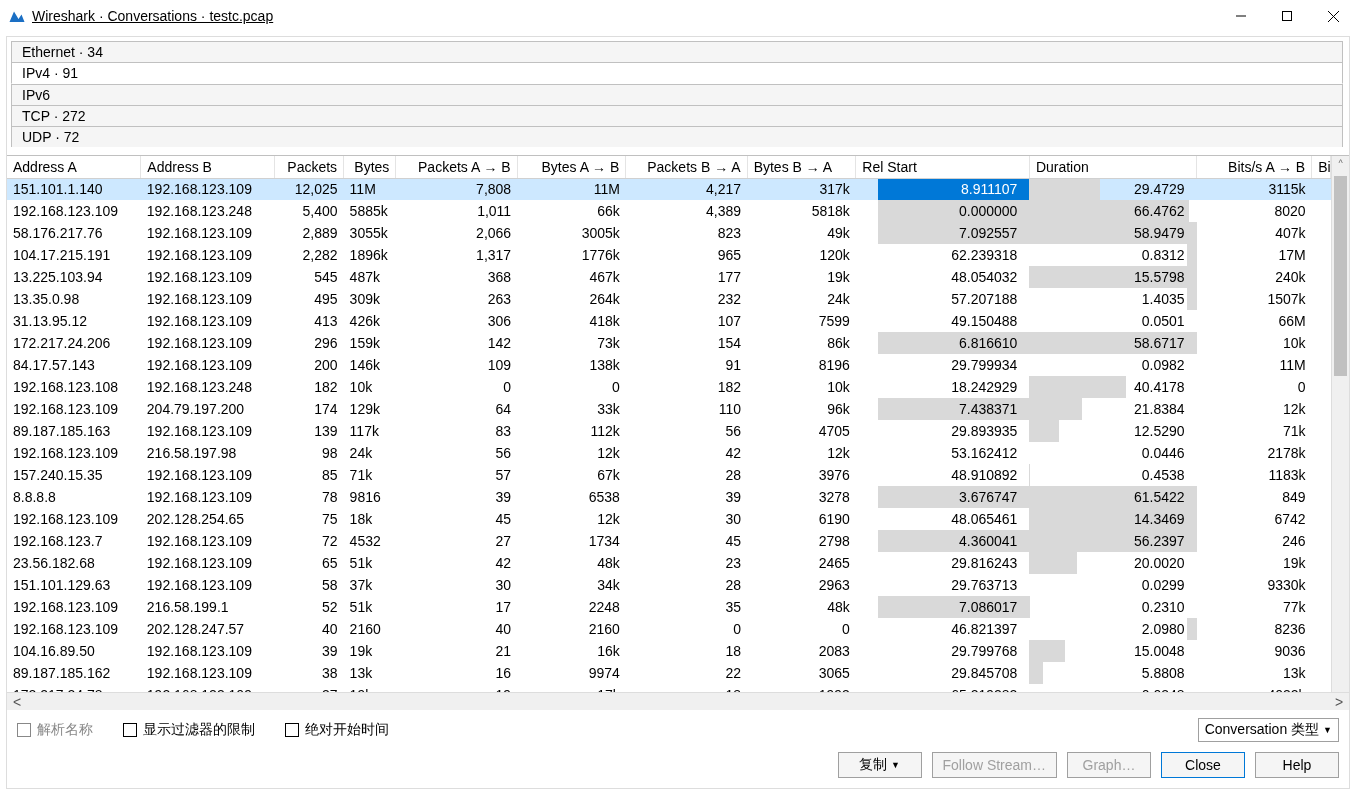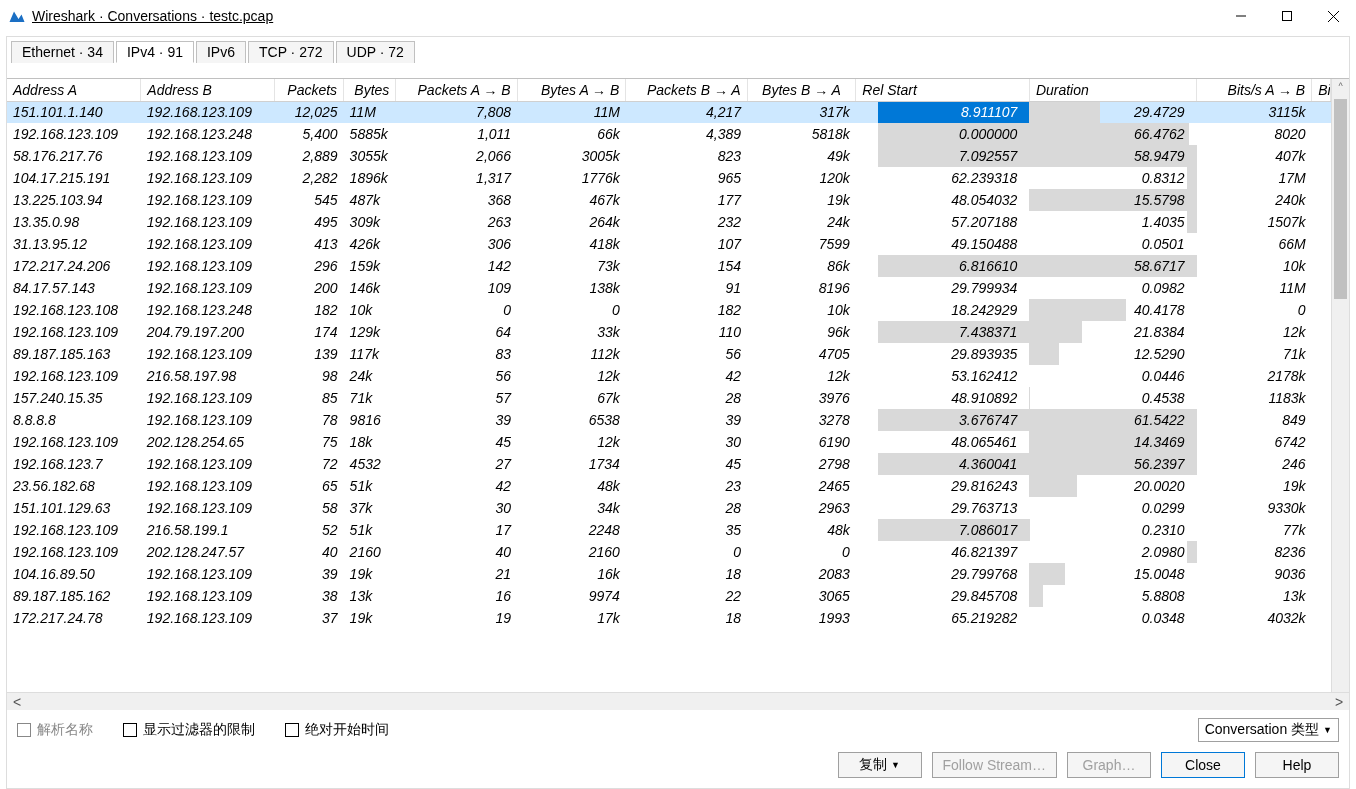--- a/index.html
+++ b/index.html
@@ -3,26 +3,26 @@
 <meta charset="utf-8">
 <style>
 * { margin:0; padding:0; box-sizing:border-box; font-family:"Segoe UI","Microsoft YaHei",Tahoma,sans-serif; font-size:14px; }
 body { background:#fff; width:1356px; height:789px; overflow:hidden; display:flex; flex-direction:column; }
 .titlebar { height:32px; display:flex; align-items:center; padding-left:8px; background:#fff; }
 .titlebar .icon { width:18px; height:18px; margin-right:6px; }
 .titlebar .title { flex:1; font-size:14px;text-decoration:underline; }
 .titlebar .sysbtns { display:flex; height:100%; }
 .titlebar .sysbtn { width:46px; height:100%; display:flex; align-items:center; justify-content:center; color:#000; }
 .content { flex:1; border:1px solid #ddd; margin:4px 6px 0 6px; display:flex; flex-direction:column; overflow:hidden; }
-.tabs { display:flex; padding:4px 4px 16px 4px; }
+.tabs { display:flex; padding:4px 4px 9px 4px;flex-direction:column; }
 .tab { border:1px solid #c0c0c0; border-bottom:none; padding:2px 10px; margin-right:2px; background:#f5f5f5; cursor:pointer; }
 .tab.active { background:#fff; border-bottom:1px solid #fff; position:relative; z-index:2; }
 .tabbar-line { border-top:1px solid #c0c0c0; margin-top:-1px; }
 .gridwrap { flex:1; overflow:hidden; position:relative; display:flex; }
-.grid { flex:1; overflow:hidden;font-style:italic; }
+.grid { flex:1; overflow:hidden; }
 table { border-collapse:collapse; width:100%; table-layout:fixed; }
 th,td { padding:1px 6px 1px 6px; white-space:nowrap; overflow:hidden; text-overflow:clip; height:22px; font-size:14px; }
 th { text-align:left; font-weight:400; border-bottom:1px solid #d0d0d0; border-right:1px solid #e4e4e4; background:#fff; }
 td { border:none; }
 tbody tr.selected td { background:#cde8ff; }
 tbody tr.selected td.relstart .bar { background:#0078d7; color:#fff; }
 tbody tr.selected td.relstart .txt { color:#fff; }
 .num { text-align:right; }
 .relstart,.duration { position:relative; }
 .barcell { position:relative;margin-top:45px; }
@@ -101,21 +101,21 @@
           </colgroup>
         <thead>
             <tr id="hdr">
               <th>Address A</th>
               <th>Address B</th>
               <th style="text-align: right;">Packets</th>
               <th style="text-align: right;">Bytes</th>
               <th style="text-align: right;">Packets A → B</th>
               <th style="text-align: right;">Bytes A → B</th>
               <th style="text-align: right;">Packets B → A</th>
-              <th style="text-align: center;">Bytes B → A</th>
+              <th style="text-align: left;">Bytes B → A</th>
               <th>Rel Start</th>
               <th>Duration</th>
               <th style="text-align: right;">Bits/s A → B</th>
               <th>Bi</th>
             </tr>
           </thead>
         <tbody id="tb">
             <tr class="selected">
               <td class="">151.101.1.140</td>
               <td class="">192.168.123.109</td>

